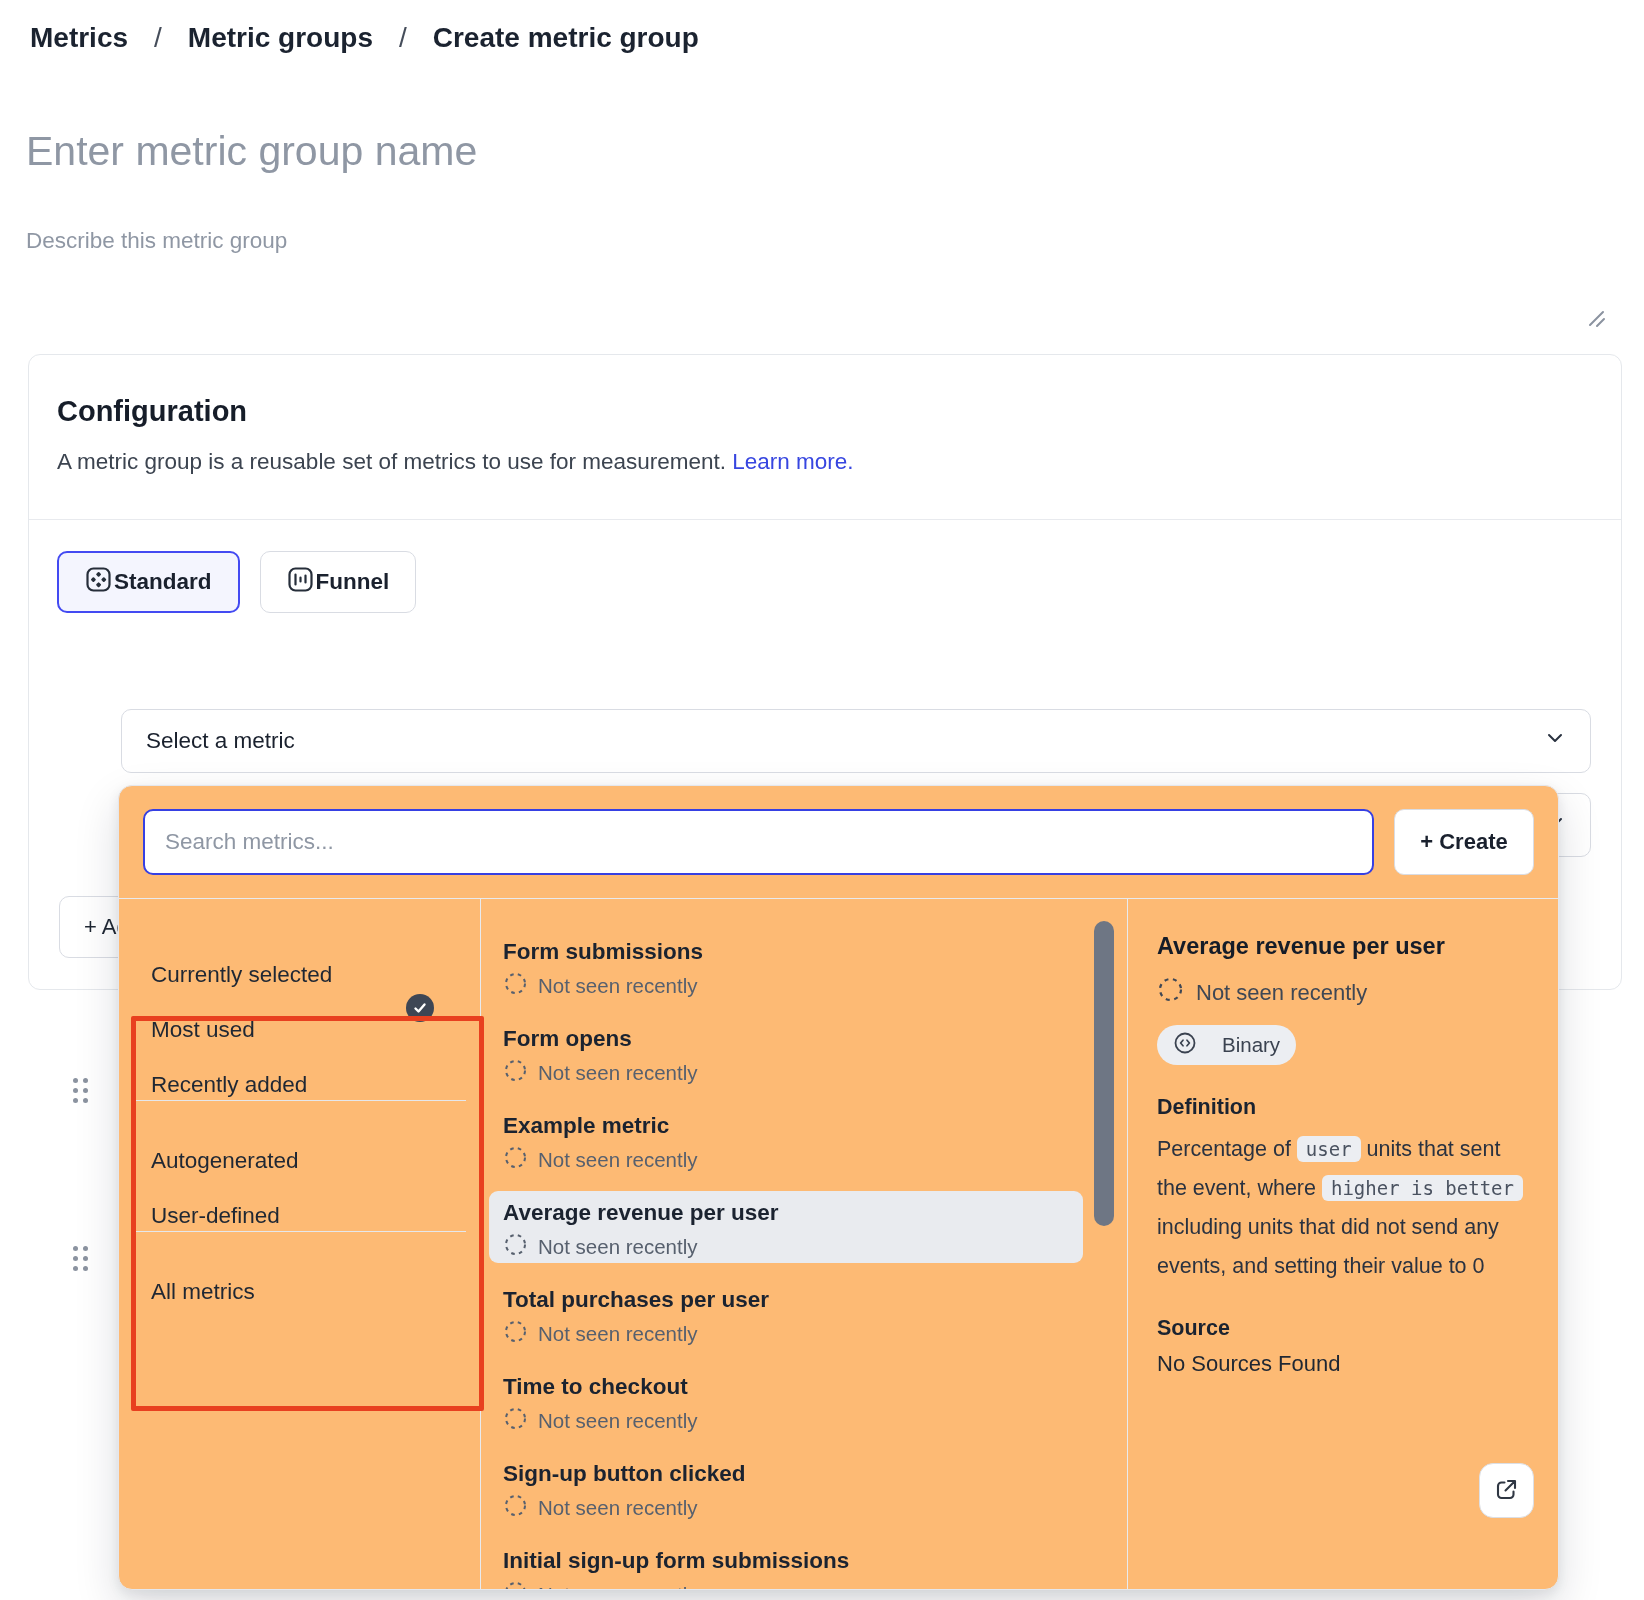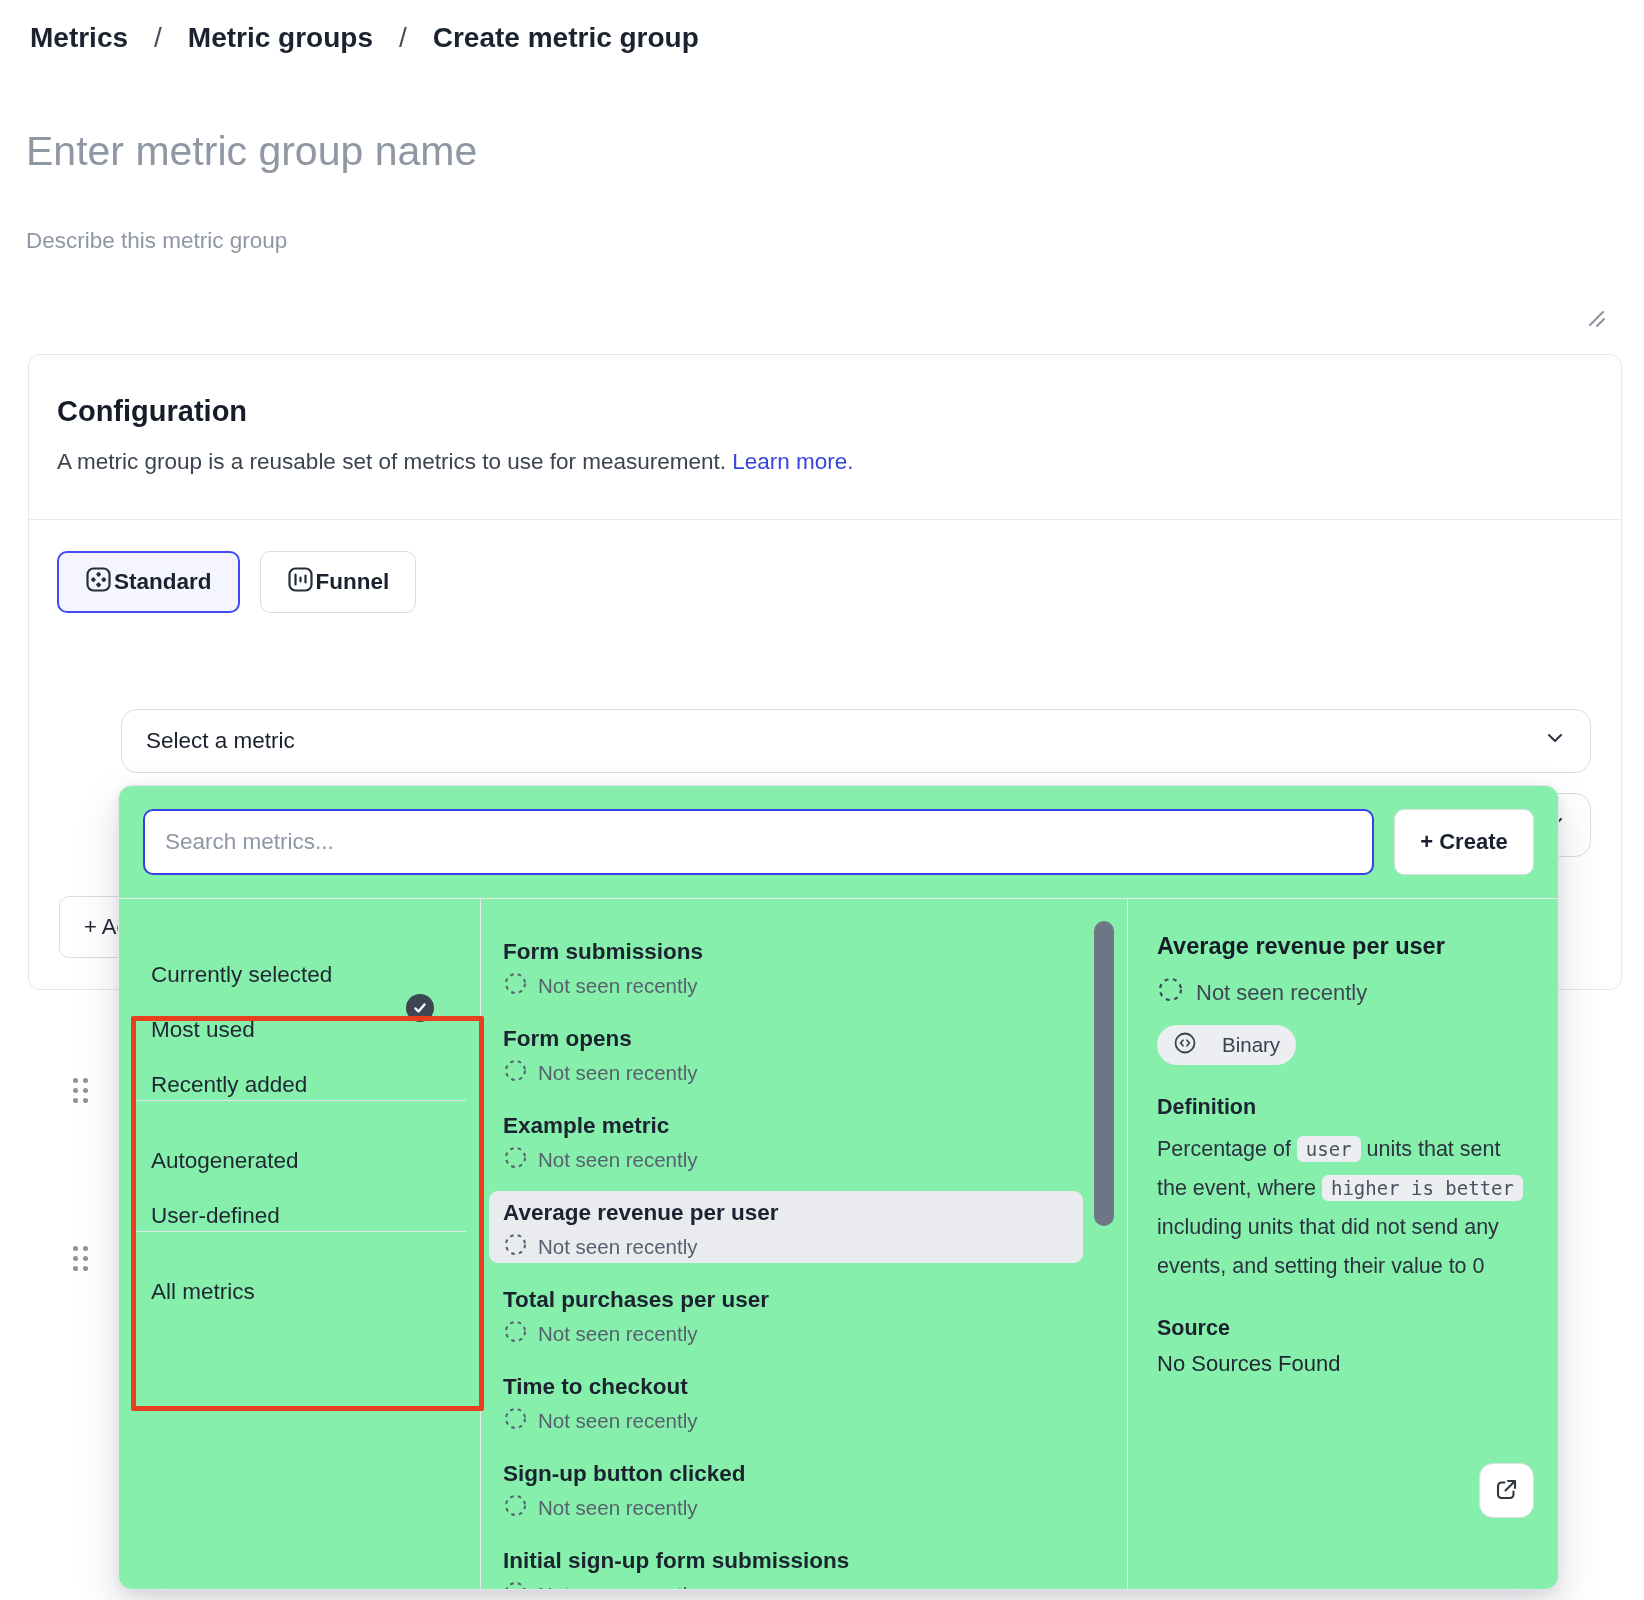--- a/index.html
+++ b/index.html
@@ -33,29 +33,29 @@
     border:1.5px solid #d9dce3; border-radius:10px; background:#fff; font-size:22.5px; font-weight:700; color:#1a212e; cursor:pointer; }
   .type-btn.selected { border:2px solid #434af2; background:#f4f5fe; }
 
   .std-hint { position:absolute; left:28px; top:288px; font-size:22.5px; color:#1f2733; }
 
   .metric-row { position:absolute; left:0; width:100%; }
   .drag-handle { position:absolute; left:44px; display:grid; grid-template-columns:5px 5px; grid-auto-rows:5px;
     gap:5px; width:15px; cursor:grab; }
   .drag-handle i { width:5px; height:5px; border-radius:50%; background:#8b93a0; }
   .metric-select { position:absolute; left:92px; width:1470px; height:64px; border:1.5px solid #d9dce3;
-    border-radius:16px; background:#fff; display:flex; align-items:center; padding:0 24px; font-size:22.5px;
+    border-radius:10px; background:#fff; display:flex; align-items:center; padding:0 24px; font-size:22.5px;
     color:#1a212e; cursor:pointer; }
   .metric-select .spacer { flex:1; }
 
   .add-metric-btn { position:absolute; left:30px; top:541px; width:172px; height:62px; border:1.5px solid #d9dce3;
     border-radius:10px; background:#fff; font-size:22px; color:#1f2733; font-family:"Liberation Sans",sans-serif; cursor:pointer; text-align:left; padding-left:24px; }
 
   
-  .popup { position:absolute; left:118px; top:785px; width:1441px; height:805px; background:#86efac;
+  .popup { position:absolute; left:118px; top:785px; width:1441px; height:805px; background:#fdba74;
     border:1px solid #e5e7ec; border-radius:14px; box-shadow:0 18px 45px rgba(15,23,42,.14), 0 4px 12px rgba(15,23,42,.08);
     overflow:hidden; z-index:10; }
   .popup-header { height:113px; display:flex; align-items:center; padding:0 24px; gap:20px; border-bottom:1px solid #e8eaee; }
   .search-input { flex:1; height:66px; border:2.5px solid #3640e3; border-radius:10px; outline:none;
     padding:0 20px; font-family:"Liberation Sans",sans-serif; font-size:22.5px; color:#1d2430; }
   .search-input::placeholder { color:#8f97a4; }
   .create-btn { width:140px; height:66px; border:1.5px solid #d9dce3; border-radius:10px; background:#fff;
     font-family:"Liberation Sans",sans-serif; font-size:22px; font-weight:600; color:#1a212e; cursor:pointer; }
 
   .popup-body { display:flex; height:691px; position:relative; }

